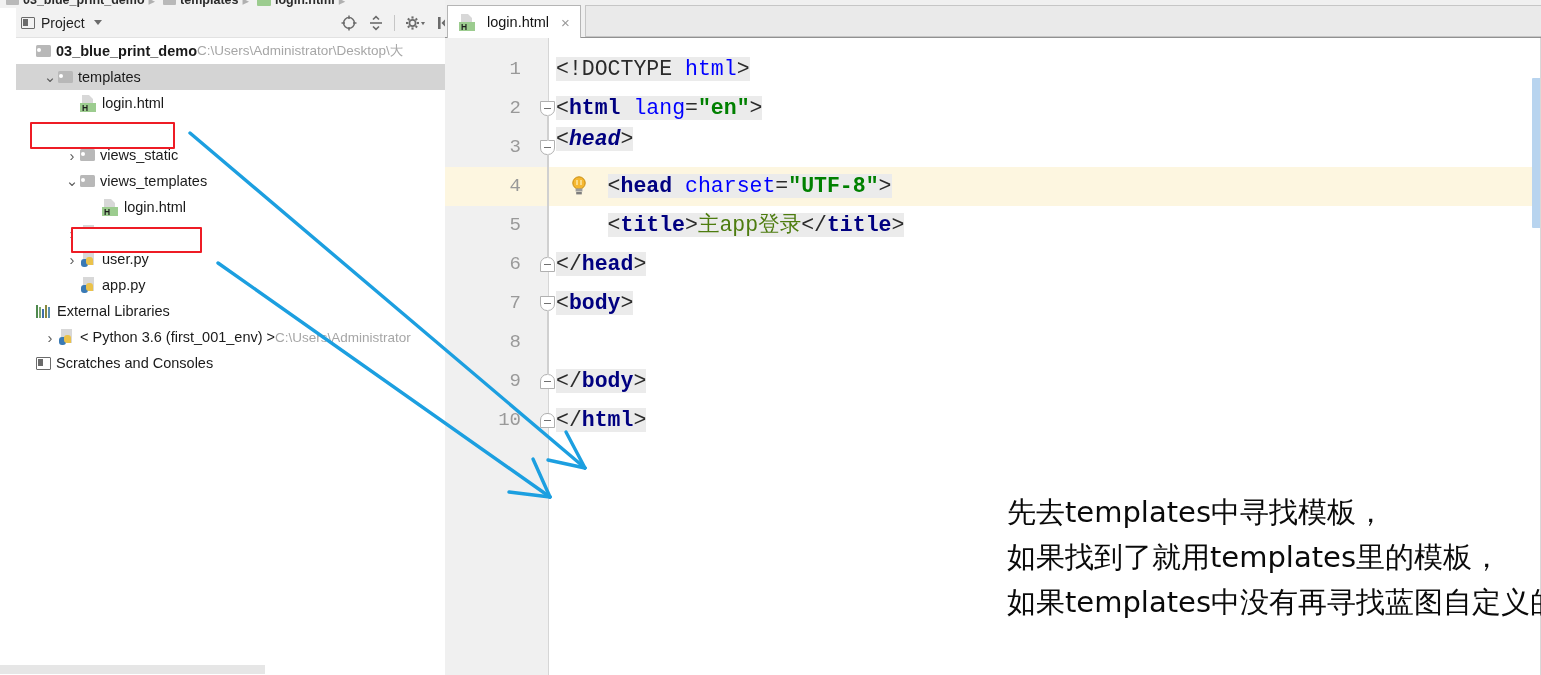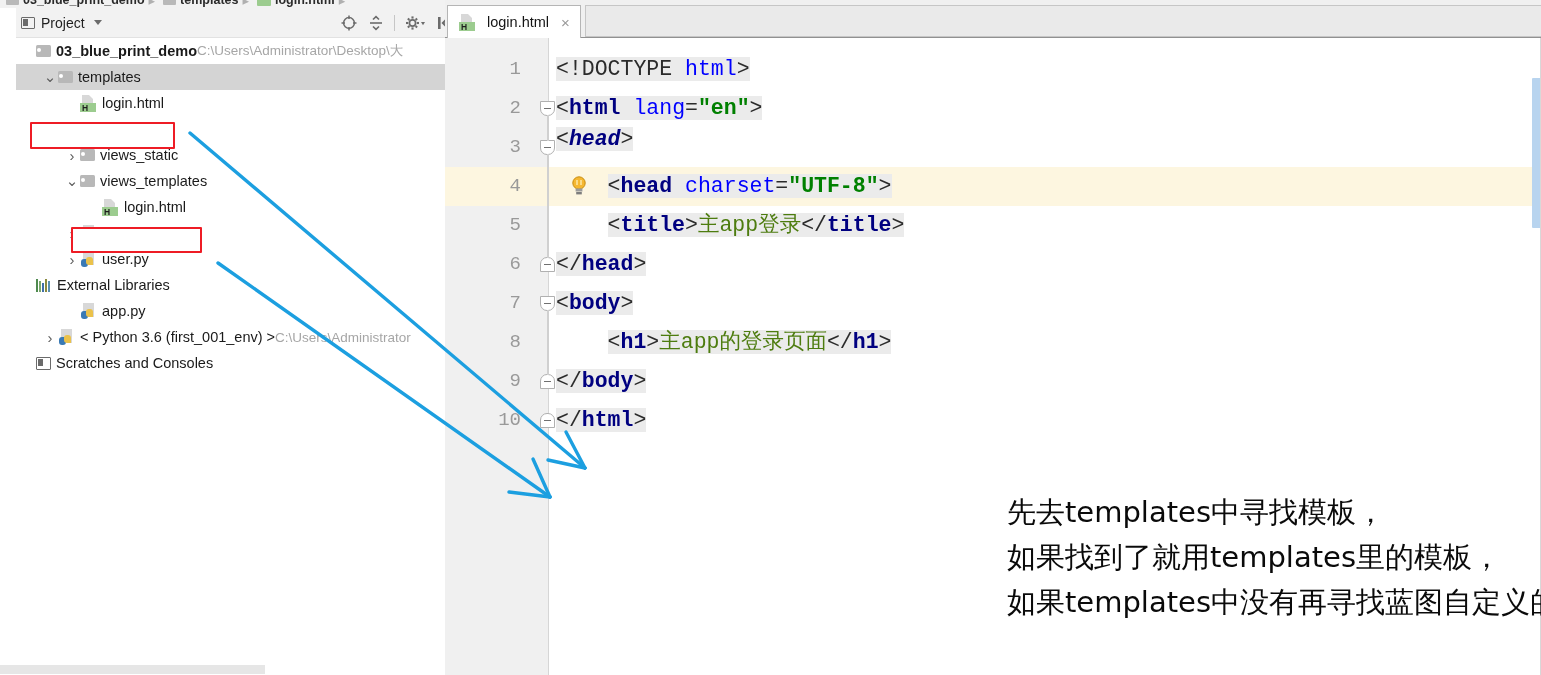--- a/index.html
+++ b/index.html
@@ -396,40 +396,40 @@
           <span style="display:inline-block;width:48px"></span>
           <span class="twist" style="font-size:15px;">›</span>
           <span class="ic ic-py">
             <span class="pg"></span>
             <span class="s1"></span>
             <span class="s2"></span>
           </span>
           <span class="tlabel">user.py</span>
         </div>
         <div class="trow">
+          <span style="display:inline-block;width:48px"></span>
+          <span class="twist" style="font-size:15px;"></span>
+          <span class="ic ic-py">
+            <span class="pg"></span>
+            <span class="s1"></span>
+            <span class="s2"></span>
+          </span>
+          <span class="tlabel">app.py</span>
+        </div>
+        <div class="trow">
           <span style="display:inline-block;width:4px"></span>
           <span class="twist" style="font-size:15px;"></span>
           <span class="ic ic-libs">
             <i style="left:0px;height:13px;background:#4f8a4f"></i>
             <i style="left:3px;height:11px;background:#7aa86b"></i>
             <i style="left:6px;height:9px;background:#3f6fa8"></i>
             <i style="left:9px;height:13px;background:#8a8a3f"></i>
             <i style="left:12px;height:11px;background:#5a8fb0"></i>
           </span>
           <span class="tlabel">External Libraries</span>
-        </div>
-        <div class="trow">
-          <span style="display:inline-block;width:48px"></span>
-          <span class="twist" style="font-size:15px;"></span>
-          <span class="ic ic-py">
-            <span class="pg"></span>
-            <span class="s1"></span>
-            <span class="s2"></span>
-          </span>
-          <span class="tlabel">app.py</span>
         </div>
         <div class="trow">
           <span style="display:inline-block;width:26px"></span>
           <span class="twist" style="font-size:15px;">›</span>
           <span class="ic ic-py">
             <span class="pg"></span>
             <span class="s1"></span>
             <span class="s2"></span>
           </span>
           <span class="tlabel">&lt; Python 3.6 (first_001_env) &gt;</span>
@@ -478,21 +478,21 @@
         </div>
       <div class="fold-rail"></div>
       <div class="code-lines" id="code-lines">
           <div class="cline" style="top: 12px;"><span class="ctext"><span class="hbg"><span class="tk-doct">&lt;!DOCTYPE </span><span class="tk-attr">html</span><span class="tk-br">&gt;</span></span></span></div>
           <div class="cline" style="top: 51px;"><span class="ctext"><span class="hbg"><span class="tk-br">&lt;</span><span class="tk-tag">html</span><span class="tk-br"> </span><span class="tk-attr">lang</span><span class="tk-br">=</span><span class="tk-val">"en"</span><span class="tk-br">&gt;</span></span></span></div>
           <div class="cline" style="top: 82px; font-style: italic;"><span class="ctext"><span class="hbg"><span class="tk-br">&lt;</span><span class="tk-tag">head</span><span class="tk-br">&gt;</span></span></span></div>
           <div class="cline hl" style="top: 129px;"><span class="ctext"><span style="color:transparent">    </span><span class="hbg"><span class="tk-br">&lt;</span><span class="tk-tag">head</span><span class="tk-br"> </span><span class="tk-attr">charset</span><span class="tk-br">=</span><span class="tk-val">"UTF-8"</span><span class="tk-br">&gt;</span></span></span></div>
           <div class="cline" style="top: 168px;"><span class="ctext"><span style="color:transparent">    </span><span class="hbg"><span class="tk-br">&lt;</span><span class="tk-tag">title</span><span class="tk-br">&gt;</span><span class="tk-txt">主app登录</span><span class="tk-br">&lt;/</span><span class="tk-tag">title</span><span class="tk-br">&gt;</span></span></span></div>
           <div class="cline" style="top: 207px;"><span class="ctext"><span class="hbg"><span class="tk-br">&lt;/</span><span class="tk-tag">head</span><span class="tk-br">&gt;</span></span></span></div>
           <div class="cline" style="top: 246px;"><span class="ctext"><span class="hbg"><span class="tk-br">&lt;</span><span class="tk-tag">body</span><span class="tk-br">&gt;</span></span></span></div>
-          <div class="cline" style="top: 285px;"><span class="ctext"><span style="color:transparent">    </span><span class="hbg"><span class="tk-br">&lt;</span><span class="tk-tag">h1</span><span class="tk-br">&gt;</span><span class="tk-txt">主app的登录页面</span><span class="tk-br">&lt;/</span><span class="tk-tag">h1</span><span class="tk-br">&gt;</span></span></span></div>
+          <div class="cline" style="top: 285px;"><span class="ctext"><span style="color:transparent">    </span></span></div>
           <div class="cline" style="top: 324px;"><span class="ctext"><span class="hbg"><span class="tk-br">&lt;/</span><span class="tk-tag">body</span><span class="tk-br">&gt;</span></span></span></div>
           <div class="cline" style="top: 363px;"><span class="ctext"><span class="hbg"><span class="tk-br">&lt;/</span><span class="tk-tag">html</span><span class="tk-br">&gt;</span></span></span></div>
         </div>
       <div class="vscroll"></div>
       <div class="right-edge"></div>
     <div class="fold-mark open" style="top: 63px;"></div>
         <div class="fold-mark open" style="top: 102px;"></div>
         <div class="fold-mark close" style="top: 219px;"></div>
         <div class="fold-mark open" style="top: 258px;"></div>
         <div class="fold-mark close" style="top: 336px;"></div>

